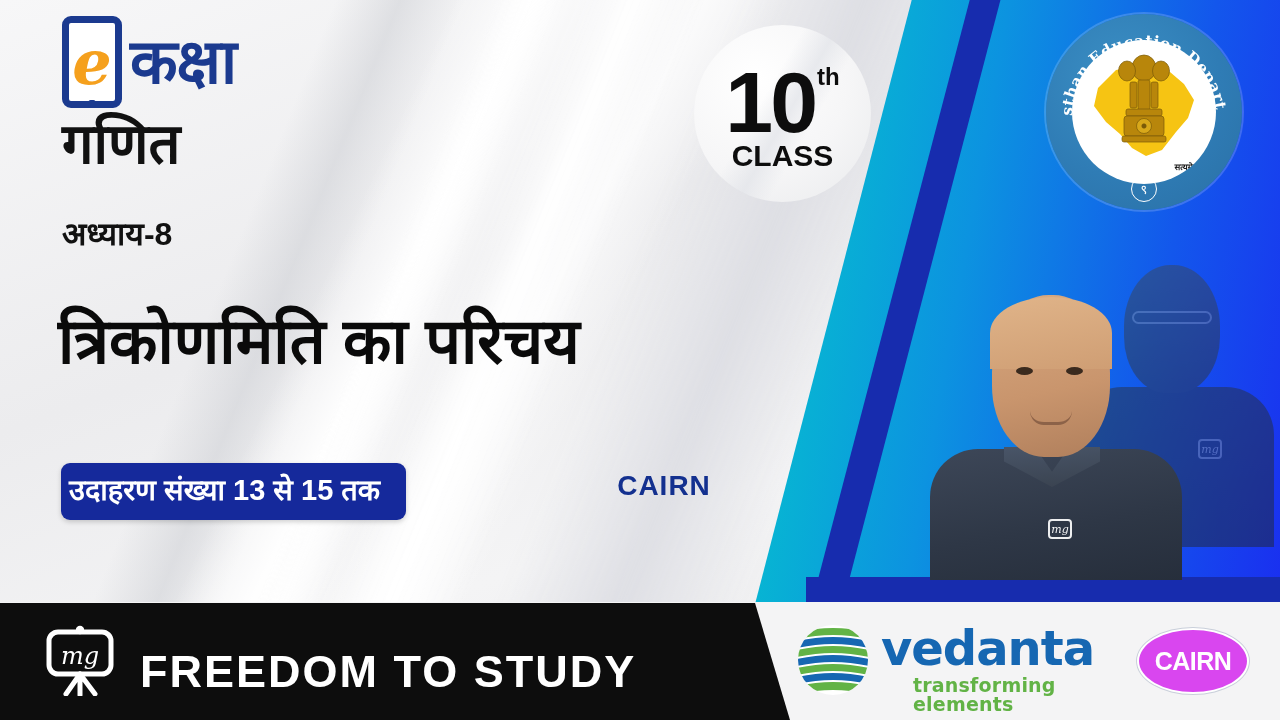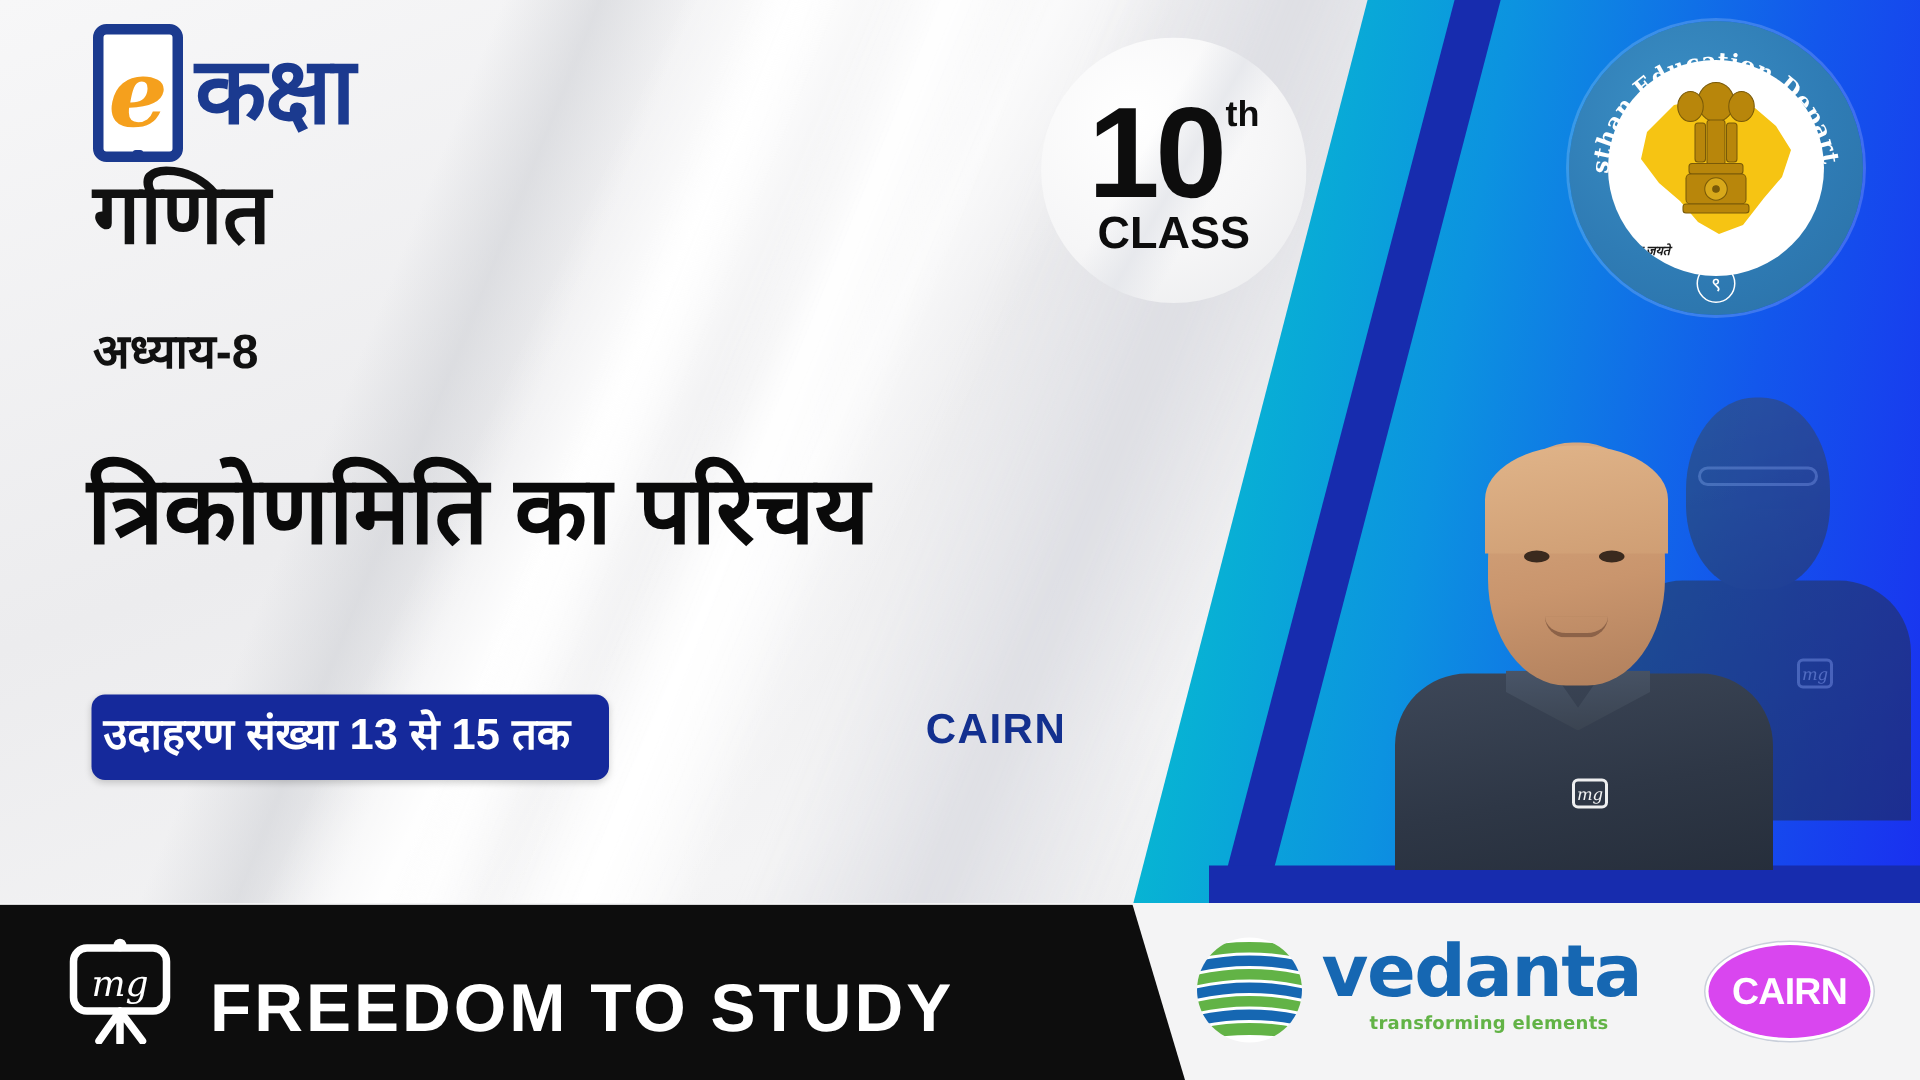--- a/index.html
+++ b/index.html
@@ -75,22 +75,22 @@
   .seal-inner {
     position:absolute; left:26px; top:26px; width:144px; height:144px;
     border-radius:50%; background:#ffffff; overflow:hidden;
   }
   .seal-arc { position:absolute; inset:0; }
   .seal-map {
     position:absolute; left:12px; top:24px; width:120px; height:96px;
   }
   .seal-emblem { position:absolute; left:44px; top:12px; width:56px; height:104px; }
   .seal-motto {
-    position:absolute; left:0; right:0; bottom:12px; text-align:left;
-    font-size:8.5px; font-weight:bold; color:#1a1a1a; font-family:"Liberation Sans",sans-serif;font-style:italic;
+    position:absolute; left:0; right:0; bottom:12px; text-align:right;
+    font-size:8.5px; font-weight:bold; color:#1a1a1a; font-family:"Liberation Sans",sans-serif;
   }
   .seal-bottom-mark {
     position:absolute; left:50%; bottom:8px; transform:translateX(-50%);
     width:26px; height:26px; border-radius:50%; border:1.6px solid #ffffff;
     display:flex; align-items:center; justify-content:center;
     font-size:13px; color:#ffffff; font-family:"Liberation Sans",sans-serif;
   }
 
   
   .brand { position:absolute; left:62px; top:16px; display:flex; align-items:center; gap:8px; }
@@ -112,21 +112,21 @@
   }
   .brand-word {
     font-family:"Liberation Sans", sans-serif; font-weight:bold;
     font-size:62px; color:#1b3a8f; line-height:1; letter-spacing:-1px;
   }
 
   
   .subject {
     position:absolute; left:62px; top:116px;
     font-size:56px; font-weight:bold; color:#111111;
-    font-family:Liberation Serif, serif; line-height:1;
+    font-family:Liberation Sans, sans-serif; line-height:1;
   }
   .chapter {
     position:absolute; left:62px; top:218px;
     font-size:32px; font-weight:bold; color:#111111;
     font-family:"Liberation Sans", sans-serif; line-height:1;
   }
   .topic {
     position:absolute; left:58px; top:305px;
     font-size:63px; font-weight:bold; color:#0a0a0a;
     font-family:"Liberation Sans", sans-serif; line-height:1.15;
@@ -183,21 +183,21 @@
   
   .vedanta { position:absolute; left:795px; bottom:14px; width:330px; height:92px; }
   .vedanta-globe { position:absolute; left:0; top:8px; width:76px; height:76px; }
   .vedanta-name {
     position:absolute; left:86px; top:10px;
     font-size:48px; font-weight:bold; color:#1667b2;
     font-family:"DejaVu Sans", sans-serif; letter-spacing:-1px; line-height:1;text-align:right;
   }
   .vedanta-tag {
     position:absolute; left:118px; top:62px;
-    font-size:12px; font-weight:bold; color:#62b346;
+    font-size:19px; font-weight:bold; color:#62b346;
     font-family:"DejaVu Sans", sans-serif; letter-spacing:.2px; line-height:1;
   }
 
   
   .cairn {
     position:absolute; left:1139px; bottom:28px; width:108px; height:62px;
     border-radius:50%; background:#d946ef;
     display:flex; align-items:center; justify-content:center;
     box-shadow:0 0 0 2px #ffffff, 0 0 0 3px #c9cfda;
   }

